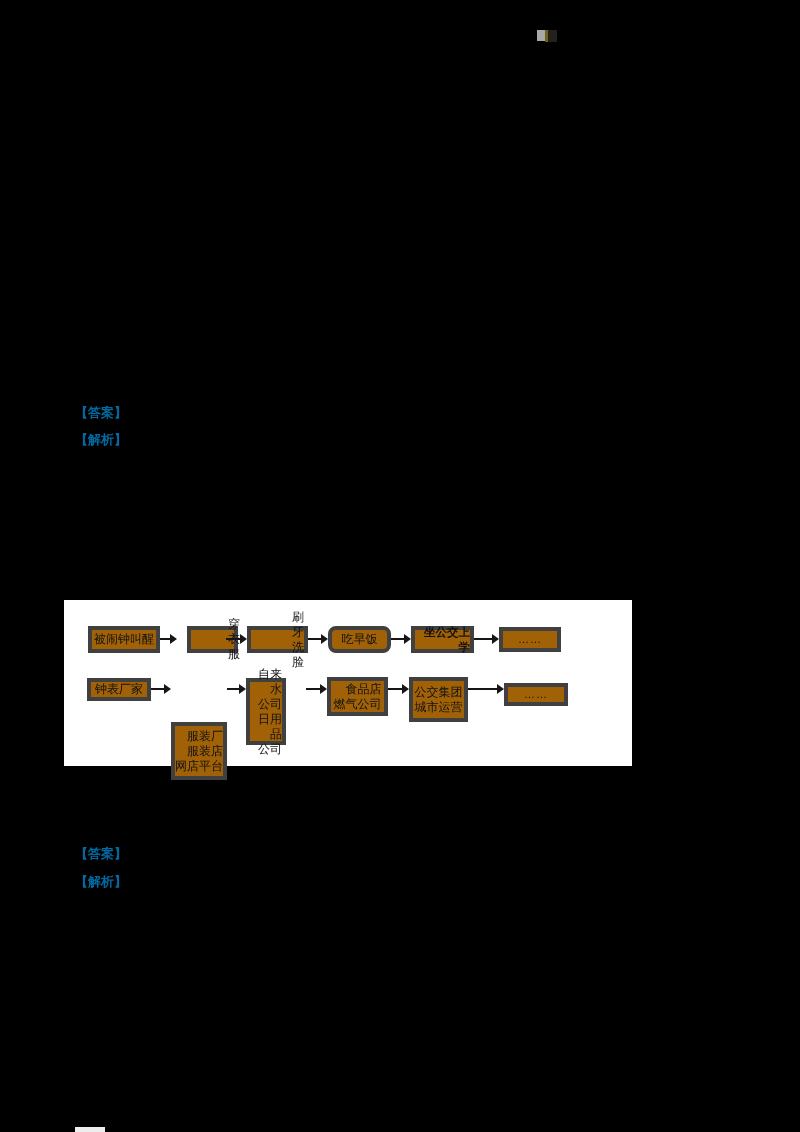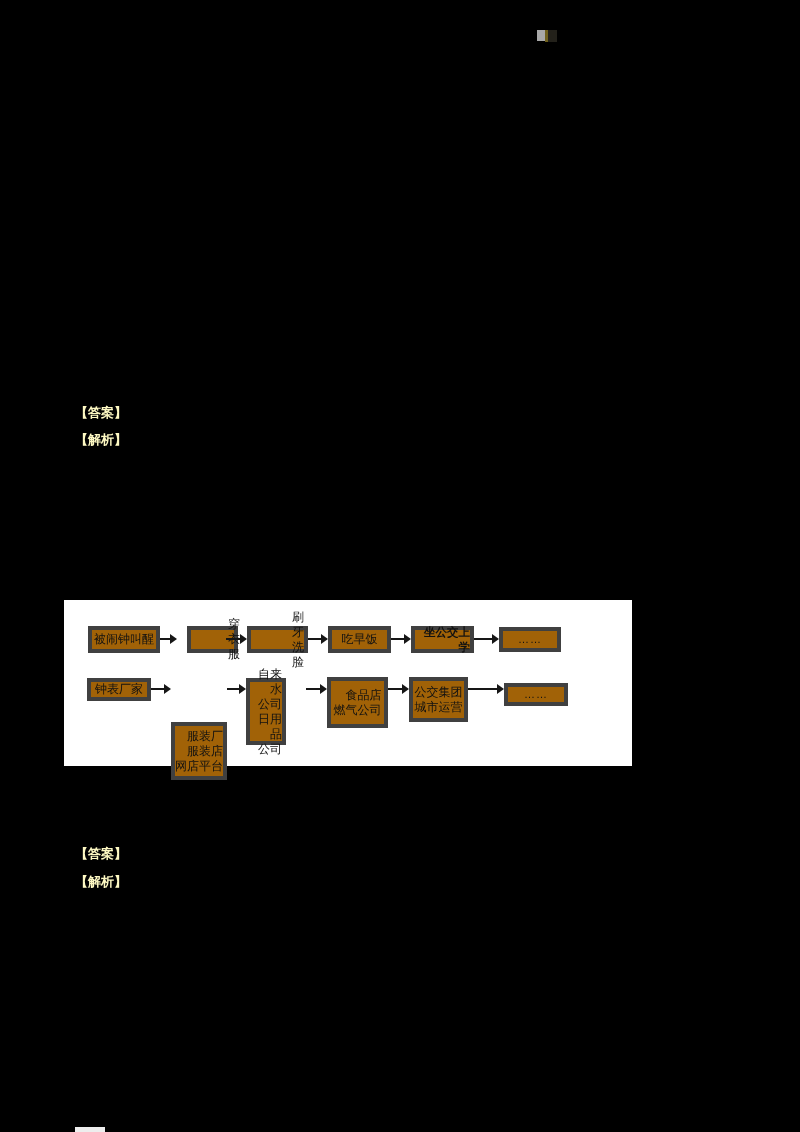--- a/index.html
+++ b/index.html
@@ -13,21 +13,21 @@
 
   
   .corner-mark{position:absolute;left:537px;top:30px;display:flex;align-items:flex-start;}
   .cm-gray{width:8px;height:11px;background:#a8a8a8;}
   .cm-olive{width:3px;height:12px;background:#6f601d;}
   .cm-dark{width:9px;height:12px;background:#23211a;}
 
   
   .badge{
     position:absolute;left:75px;
-    color:#fef9c3;
+    color:#0369a1;
     font-size:13px;font-weight:700;line-height:17px;
     letter-spacing:0px;white-space:nowrap;
   }
   #badge1{top:404px}
   #badge2{top:431px}
   #badge3{top:845px}
   #badge4{top:873px}
 
   
   .panel{
@@ -43,28 +43,28 @@
     color:#111111;
     font-size:12px;line-height:15px;
     display:flex;align-items:center;justify-content:center;
     text-align:right;
     white-space:pre-line;
   }
   
   #b11{left:24px; top:26px; width:72px; height:27px;}
   #b12{left:123px;top:26px; width:49px; height:27px;padding-left:43px;}
   #b13{left:183px;top:26px; width:61px; height:27px;padding-left:36px;}
-  #b14{left:264px;top:26px; width:63px; height:27px;}
+  #b14{left:264px;top:26px; width:63px; height:27px;border-radius:8px;}
   #b15{left:347px;top:26px; width:63px; height:27px; font-size:11.5px;font-weight:bold;}
   #b16{left:435px;top:27px; width:62px; height:25px; font-size:11px; letter-spacing:1px;}
   
   #b21{left:23px; top:78px; width:64px; height:23px;}
   #b22{left:107px;top:77px; width:56px; height:58px;margin-top:45px;}
   #b23{left:182px;top:78px; width:40px; height:67px;}
-  #b24{left:263px;top:77px; width:61px; height:51px;}
+  #b24{left:263px;top:77px; width:61px; height:39px;}
   #b25{left:345px;top:77px; width:59px; height:45px;}
   #b26{left:440px;top:83px; width:64px; height:23px; font-size:11px; letter-spacing:1px;}
 
   
   .arrow{position:absolute;height:2px;background:#161616;}
   .arrow::after{
     content:"";position:absolute;right:-2px;top:-4px;
     border-left:7px solid #161616;
     border-top:5px solid transparent;
     border-bottom:5px solid transparent;

